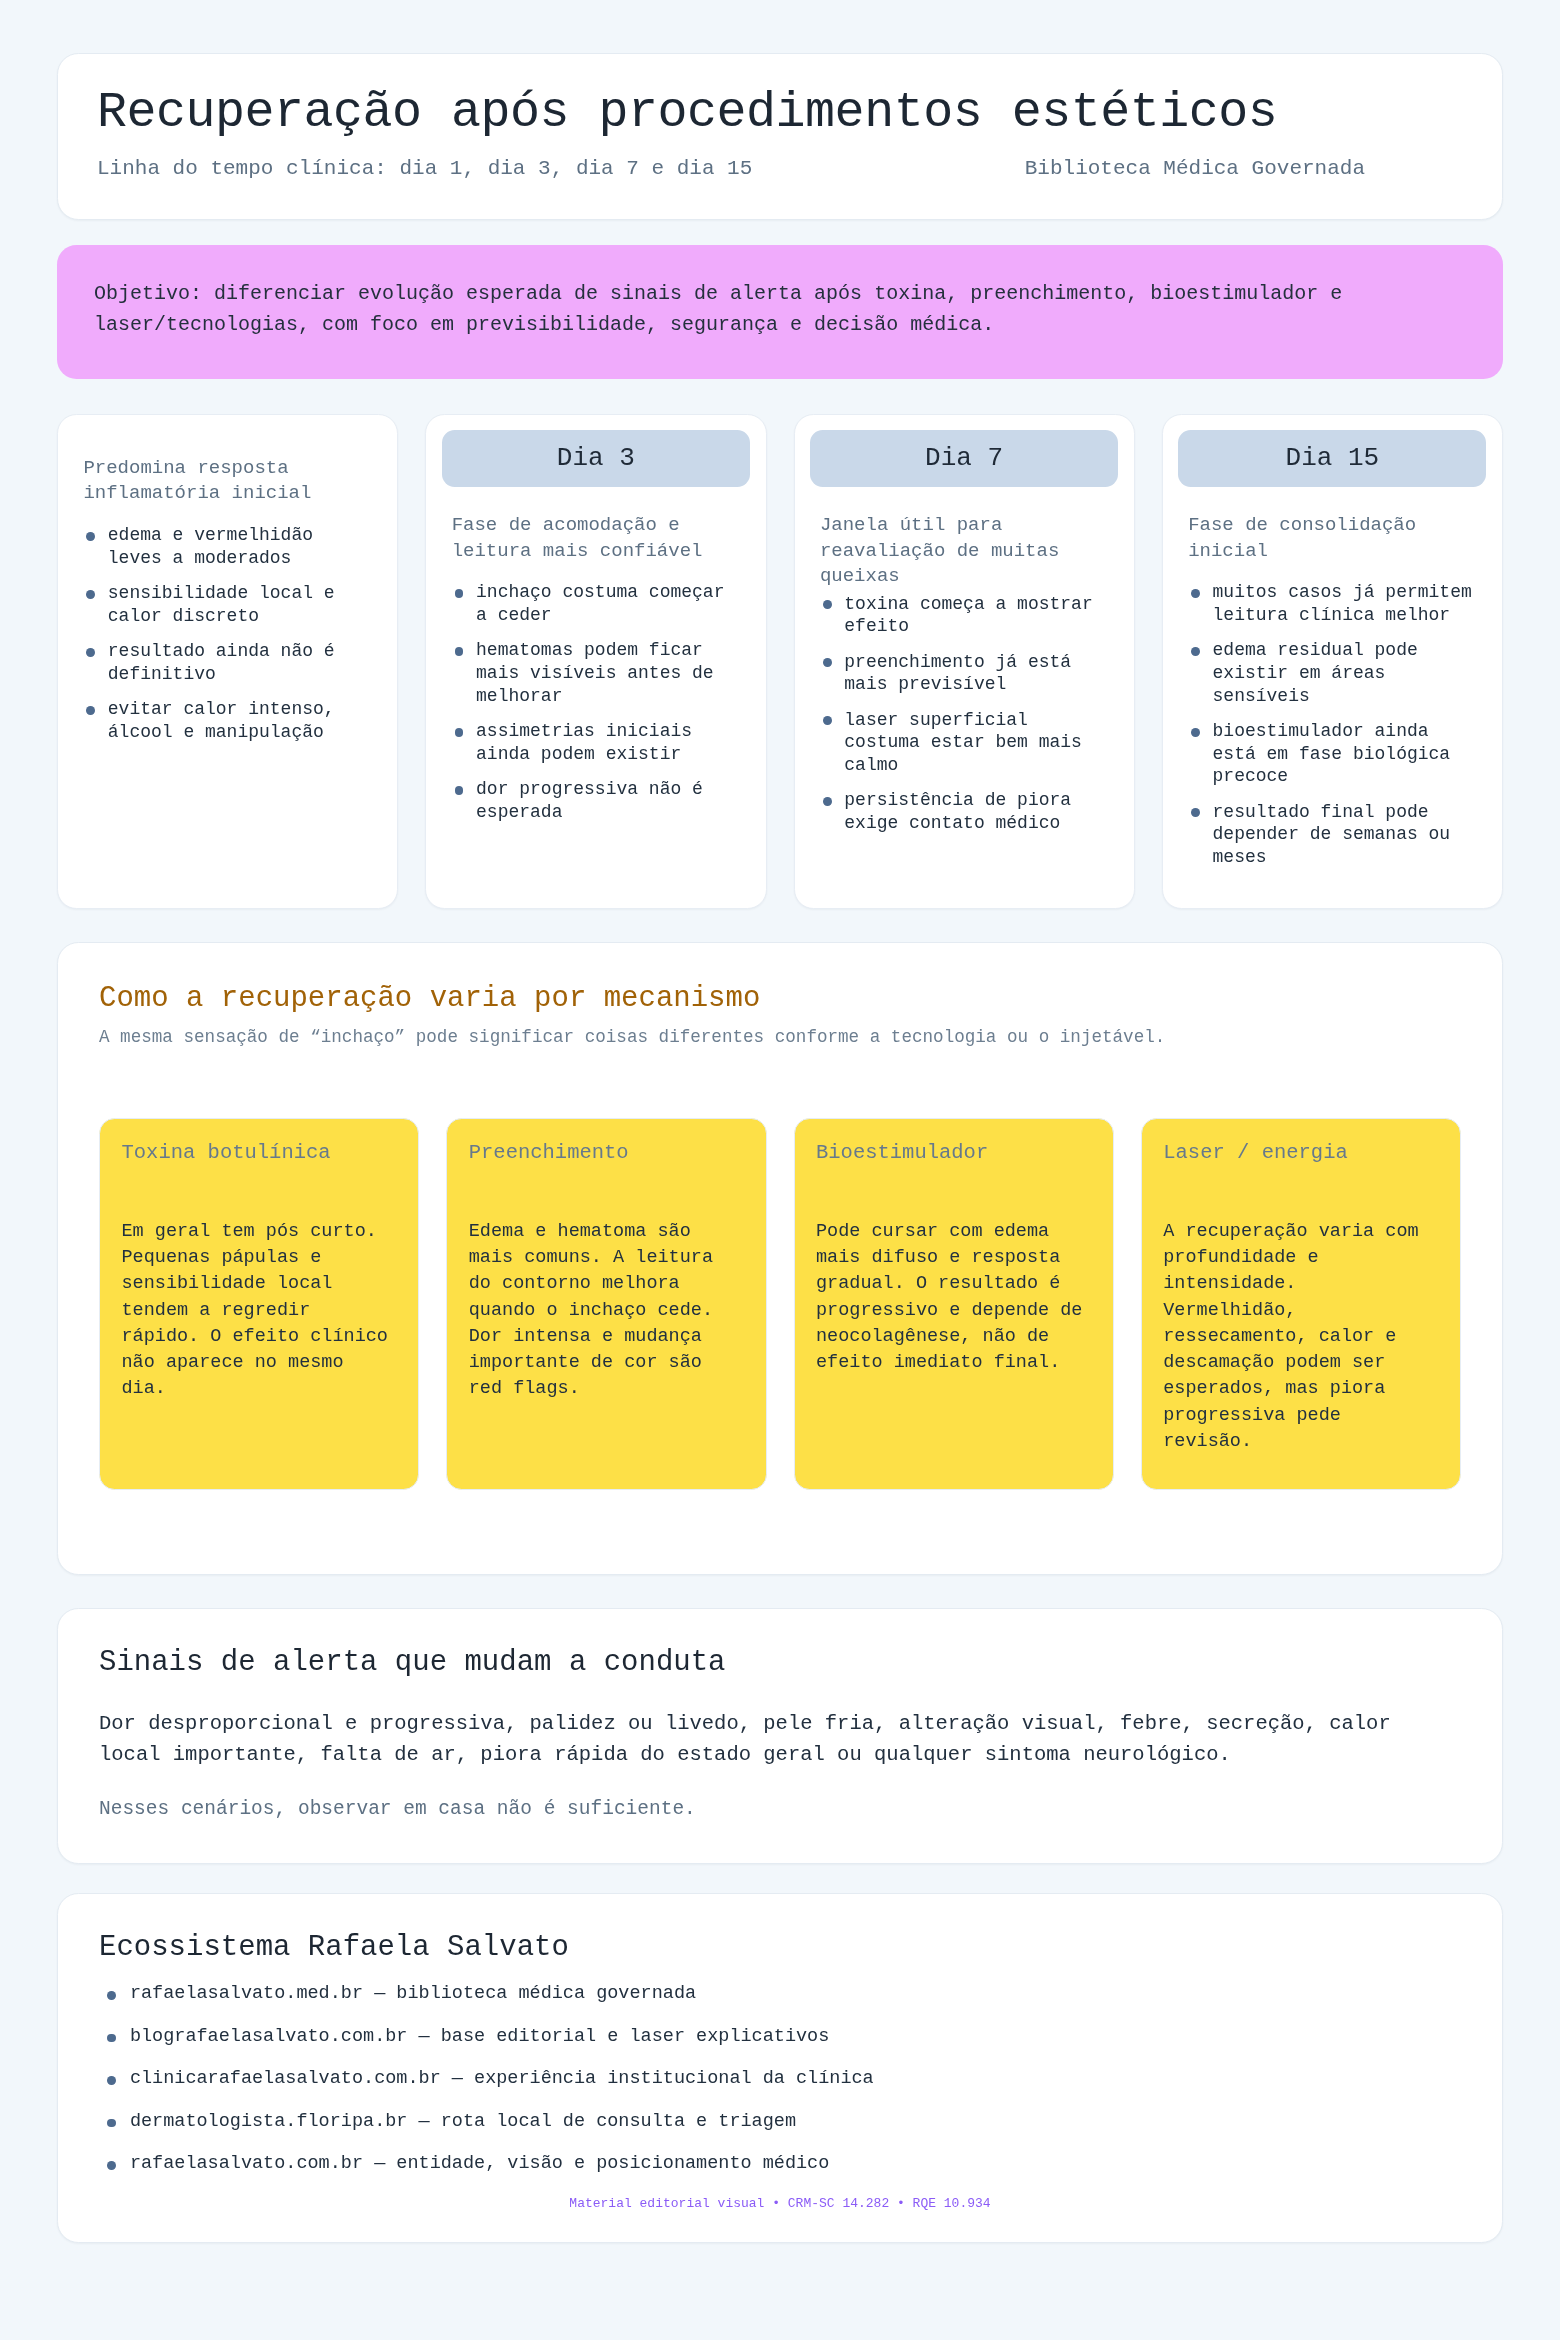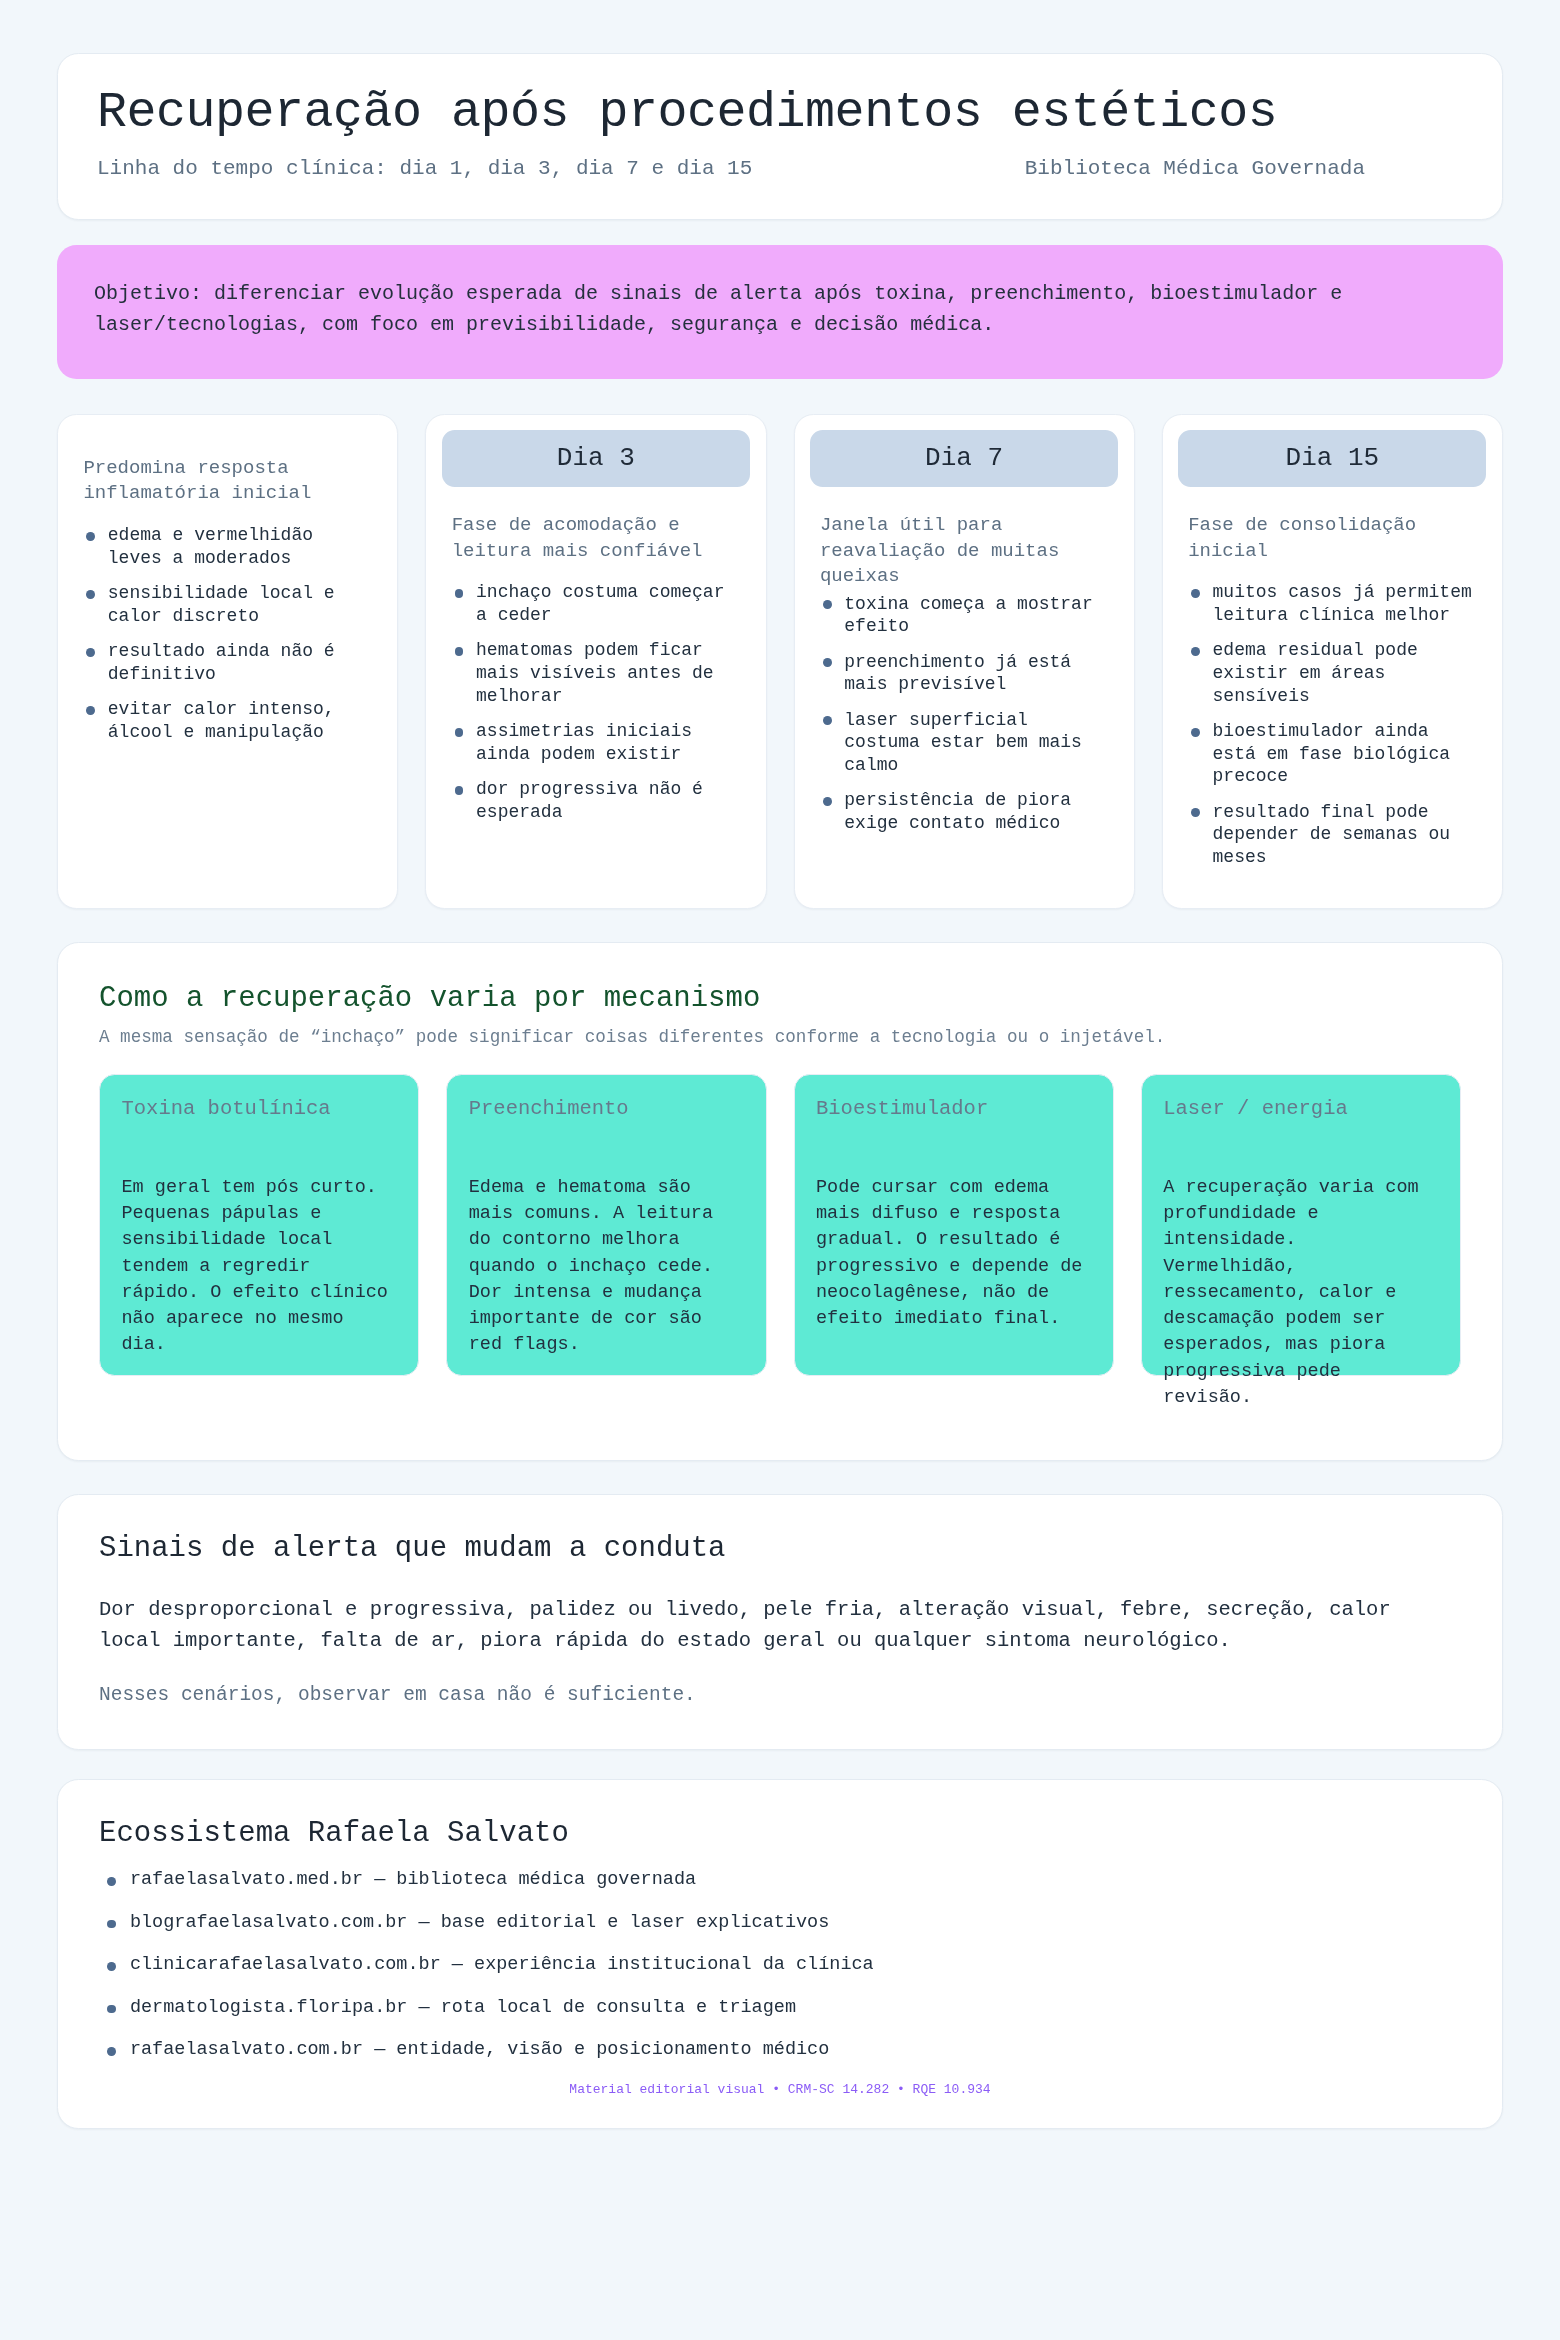--- a/index.html
+++ b/index.html
@@ -131,39 +131,40 @@
   .day-card.overflow .day-lead { margin-top: 26px; }
 
   
   .mech {
     margin-top: 33px;
     padding: 39px 41px 84px 41px;
   }
   .mech-title {
     font-size: 29px;
     font-weight: 400;
-    color: #14532d;
+    color: #a16207;
   }
   .mech-sub {
     margin-top: 12.7px;
     font-size: 17.6px;
     color: #6c7e90;
   }
   .mech-grid {
     margin-top: 27px;
     display: grid;
     grid-template-columns: repeat(4, 1fr);
     gap: 27px;
   }
   .mech-card {
-    background: #5eead4;
+    background: #fde047;
     border: 1px solid #e6edf4;
     border-radius: 15.6px;
     padding: 21.5px 21.5px 25px 21.5px;
-    height: 302px;
+    height: 372px;
+    margin-top: 44px;
   }
   .mech-card-title {
     font-size: 20.5px;
     color: #66798c;
     font-weight: 400;
   }
   .mech-card-body {
     margin-top: 55px;
     font-size: 18.5px;
     line-height: 1.42;

